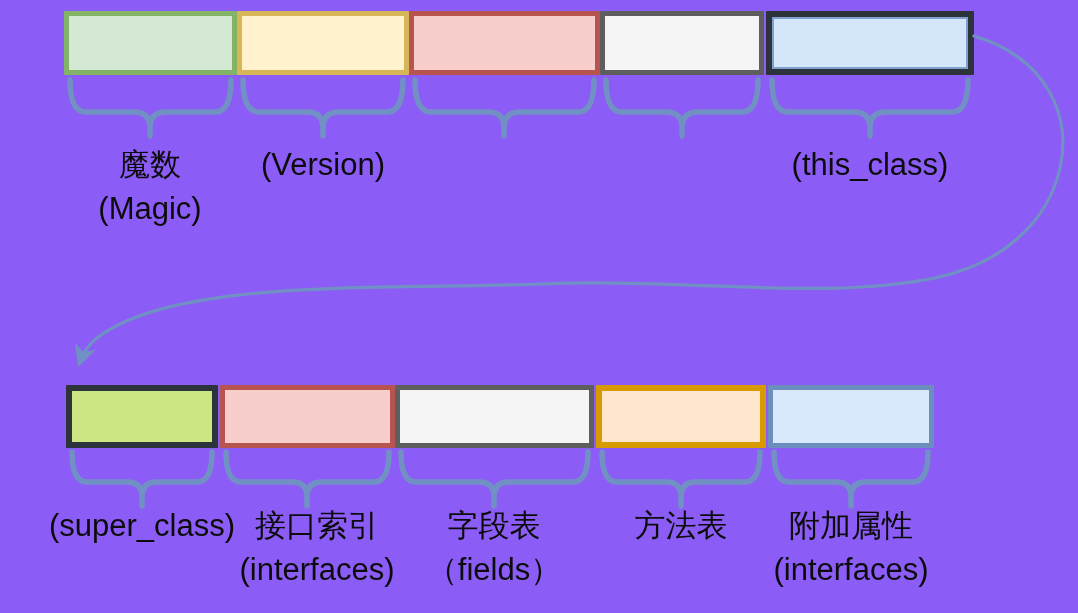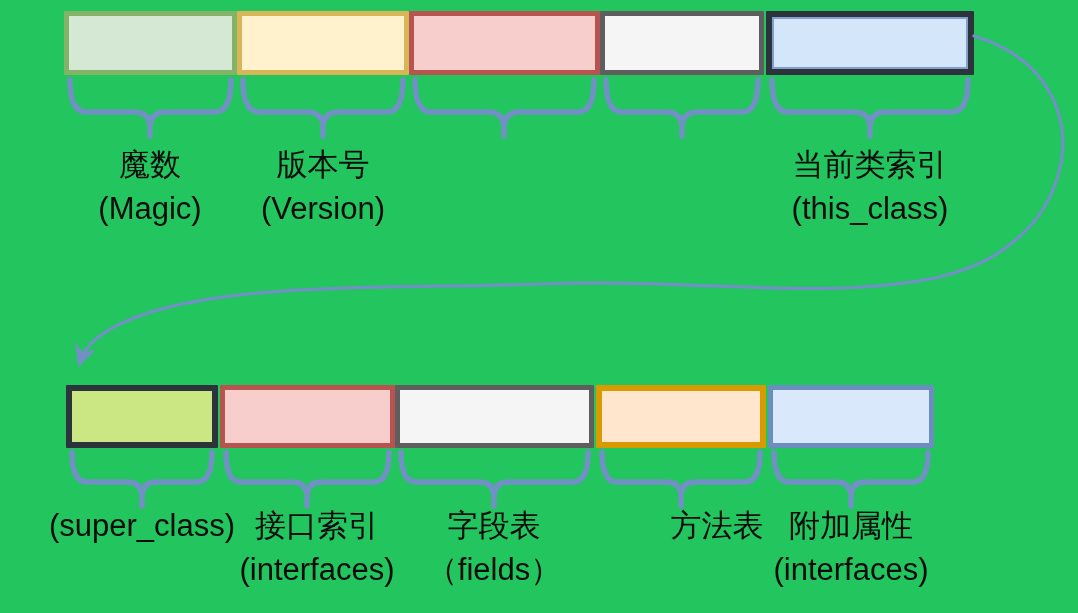--- a/index.html
+++ b/index.html
@@ -1,17 +1,17 @@
 <!DOCTYPE html>
 <html><head>
 <meta charset="utf-8">
 <style>
   html,body{margin:0;padding:0;background:#ffffff;}
   body{font-family:"Liberation Sans",sans-serif;color:#111111;}
-  #stage{position:relative;width:1078px;height:613px;background:#22c55e;overflow:hidden;}
+  #stage{position:relative;width:1078px;height:613px;background:#8b5cf6;overflow:hidden;}
   .box{position:absolute;box-sizing:border-box;border-style:solid;border-width:5px;border-radius:1px;}
   .bw6{border-width:6px;}
   .inner-blue{box-shadow:inset 0 0 0 2px rgba(114,147,201,.85);}
   
   .r1{top:11px;height:64px;}
   .r1c1{left:64px;width:173px;}
   .r1c2{left:237px;width:172px;}
   .r1c3{left:409px;width:191px;}
   .r1c4{left:600px;width:164px;}
   .r1c5{left:766px;width:208px;}
@@ -67,40 +67,38 @@
     <path class="brace" d="M 774 452 Q 774 482 789 482 L 836 482 Q 851 482 851 497 L 851 506 L 851 497 Q 851 482 866 482 L 913 482 Q 928 482 928 452" style="border-color: rgb(113, 145, 196); stroke: rgb(113, 145, 196);"></path>
 
     <path class="flow" marker-end="url(#ah)" d="M 974 36 C 1048 58 1072 118 1060 168 C 1048 222 1002 264 935 278 C 818 301 700 278 540 284 C 380 290 175 278 97 338 C 88 345 83 353 80 362" style="border-color: rgb(113, 145, 196); stroke: rgb(113, 145, 196);"></path>
   </svg>
 
   <div class="lbl lbl-r1" style="left:150px">
     <div>魔数</div>
     <div>(Magic)</div>
   </div>
   <div class="lbl lbl-r1" style="left:323px">
-    <div>版本号</div>
     <div>(Version)</div>
   </div>
   <div class="lbl lbl-r1" style="left:870px">
-    <div>当前类索引</div>
     <div>(this_class)</div>
   </div>
 
   <div class="lbl lbl-r2" style="left:142px">
     <div>(super_class)</div>
   </div>
   <div class="lbl lbl-r2" style="left:317px">
     <div>接口索引</div>
     <div>(interfaces)</div>
   </div>
   <div class="lbl lbl-r2" style="left:494px">
     <div>字段表</div>
     <div>（fields）</div>
   </div>
-  <div class="lbl lbl-r2" style="left:717px">
+  <div class="lbl lbl-r2" style="left:681px">
     <div>方法表</div>
   </div>
   <div class="lbl lbl-r2" style="left:851px">
     <div>附加属性</div>
     <div>(interfaces)</div>
   </div>
 
 </div>
 
 </body></html>

